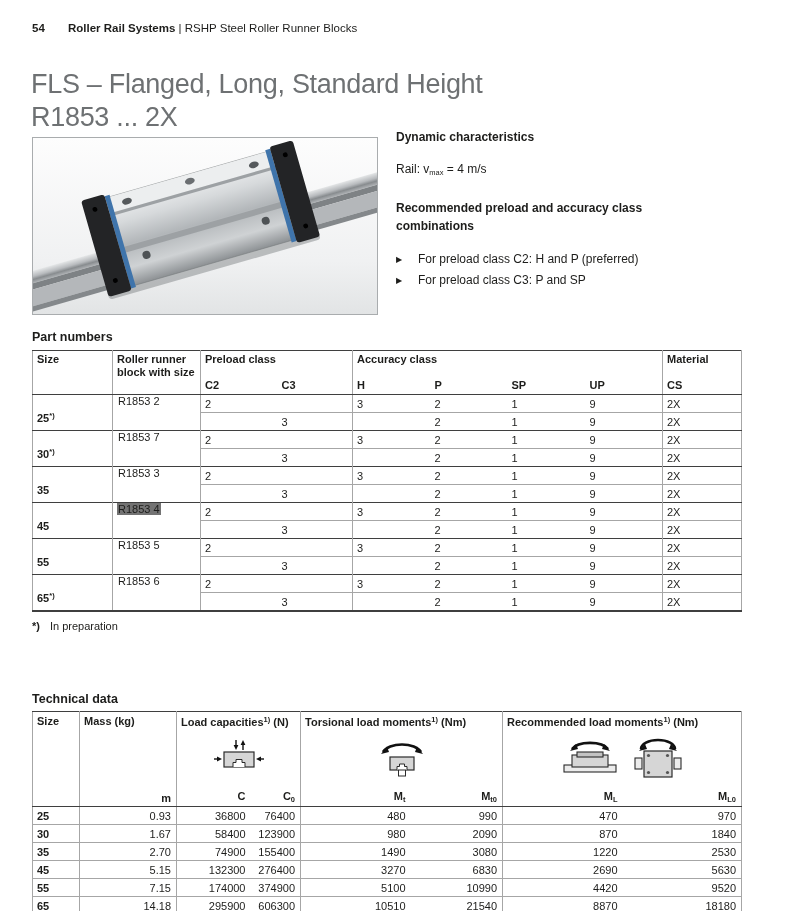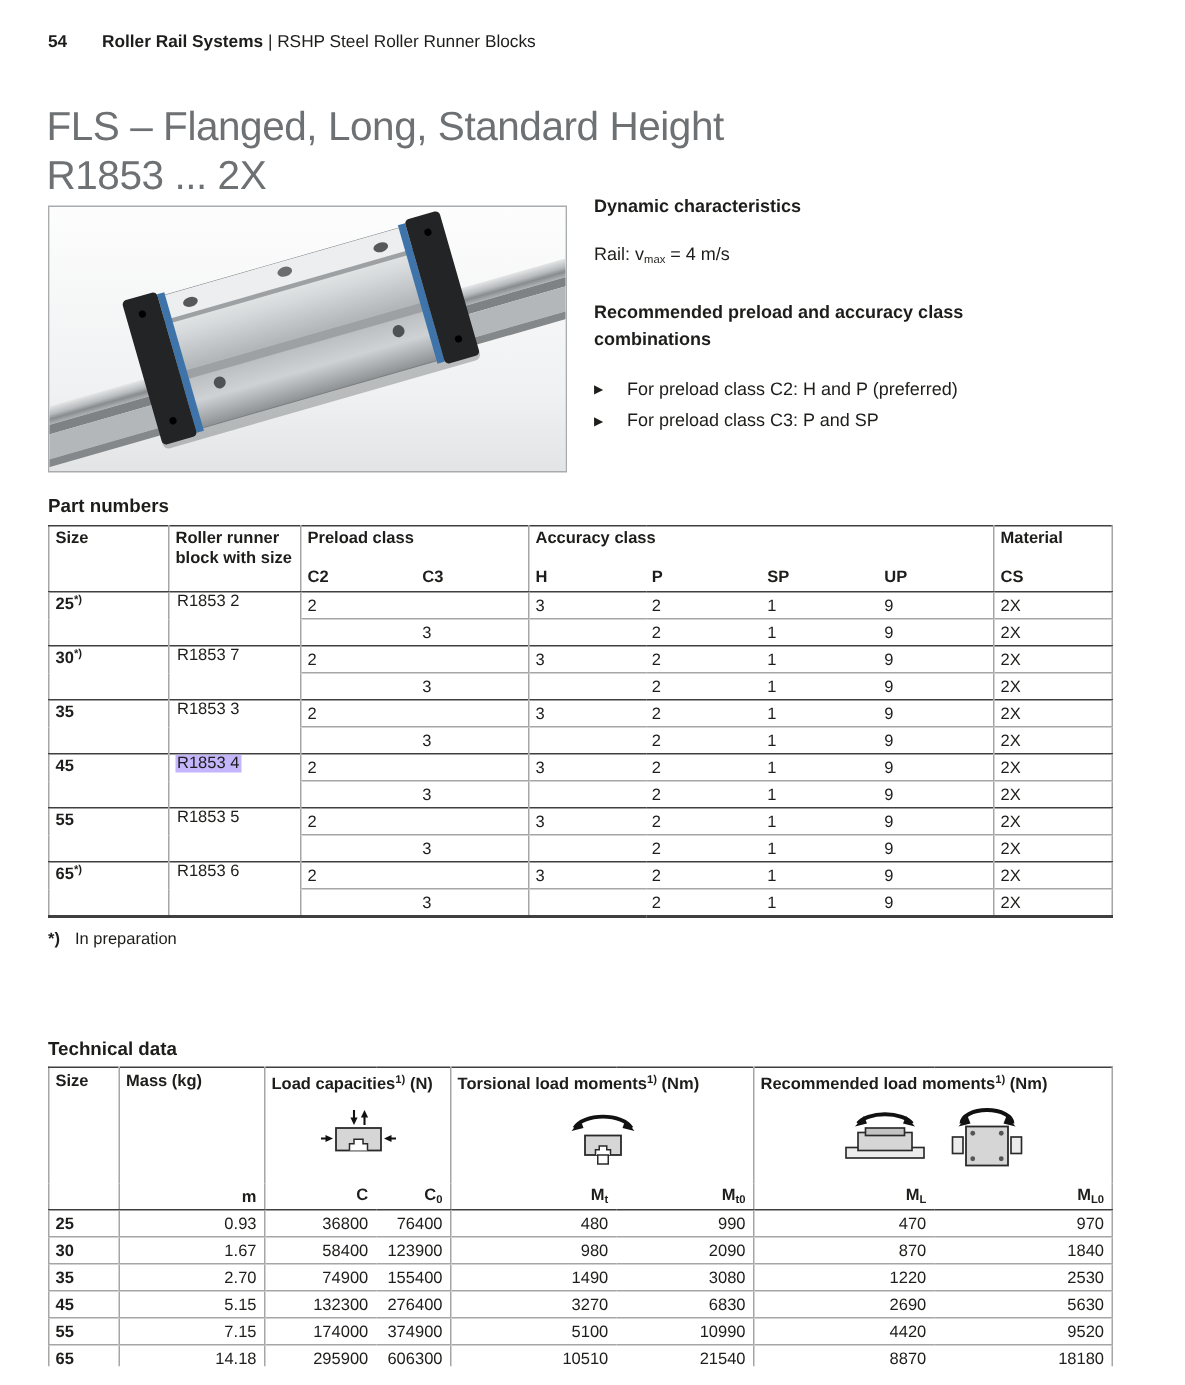--- a/index.html
+++ b/index.html
@@ -44,24 +44,24 @@
   .pn-table{position:absolute;left:32px;top:350px;}
   .pn-table table{border-top:1.5px solid #3f3f3f;border-bottom:2px solid #3f3f3f;
                   border-left:1px solid #a6a6a6;border-right:1px solid #a6a6a6;}
   .pn-table th{font-weight:bold;text-align:left;padding:2px 2px 1px 4px;vertical-align:top;}
   .pn-table tr.h1 th{height:18px;}
   .pn-table tr.h2 th{height:17px;border-bottom:1.5px solid #3f3f3f;vertical-align:bottom;padding-bottom:3px;}
   .pn-table th.rs{border-bottom:1.5px solid #3f3f3f;}
   .pn-table td{height:17px;text-align:left;padding:0 2px 0 4px;vertical-align:middle;}
   .pn-table tbody tr.g1 td{border-top:1.5px solid #3f3f3f;}
   .pn-table tbody tr.g2 td{border-top:1px solid #a6a6a6;}
-  .pn-table td.cSize{font-weight:bold;vertical-align:top;padding-top:0;}
+  .pn-table td.cSize{font-weight:bold;vertical-align:top;padding-top:16px;}
   .pn-table td.cPart{vertical-align:top;padding-top:0;}
   .pnval{padding:0 1px;}
-  .pnval.selected{background:#c4b5fd;}
+  .pnval.selected{background:#737373;}
 
   
   .footnote{position:absolute;left:32px;top:620px;font-size:11px;}
   .footnote .mark{font-weight:bold;margin-right:10px;}
 
   
   .td-table{position:absolute;left:32px;top:711px;}
   .td-table table{border-top:1.5px solid #3f3f3f;border-bottom:2px solid #3f3f3f;
                   border-left:1px solid #a6a6a6;border-right:1px solid #a6a6a6;}
   .td-table tr.th1 th{height:77px;vertical-align:top;text-align:left;padding:0;font-weight:bold;}

